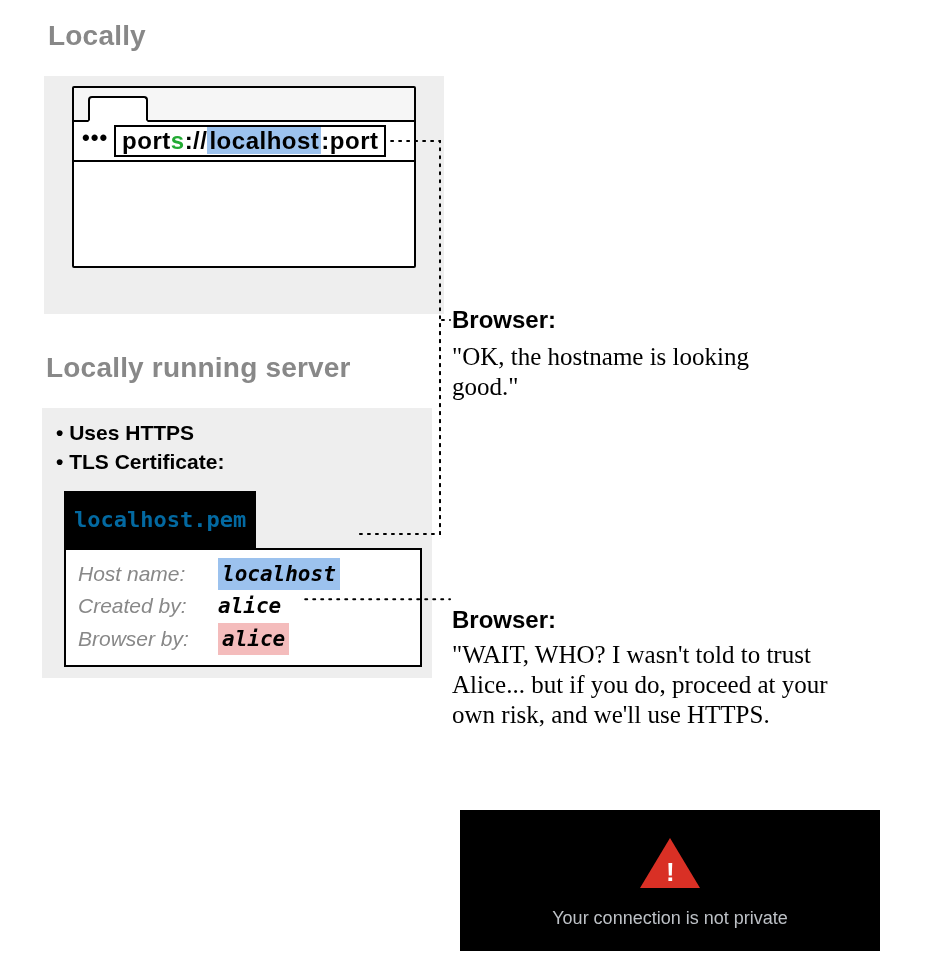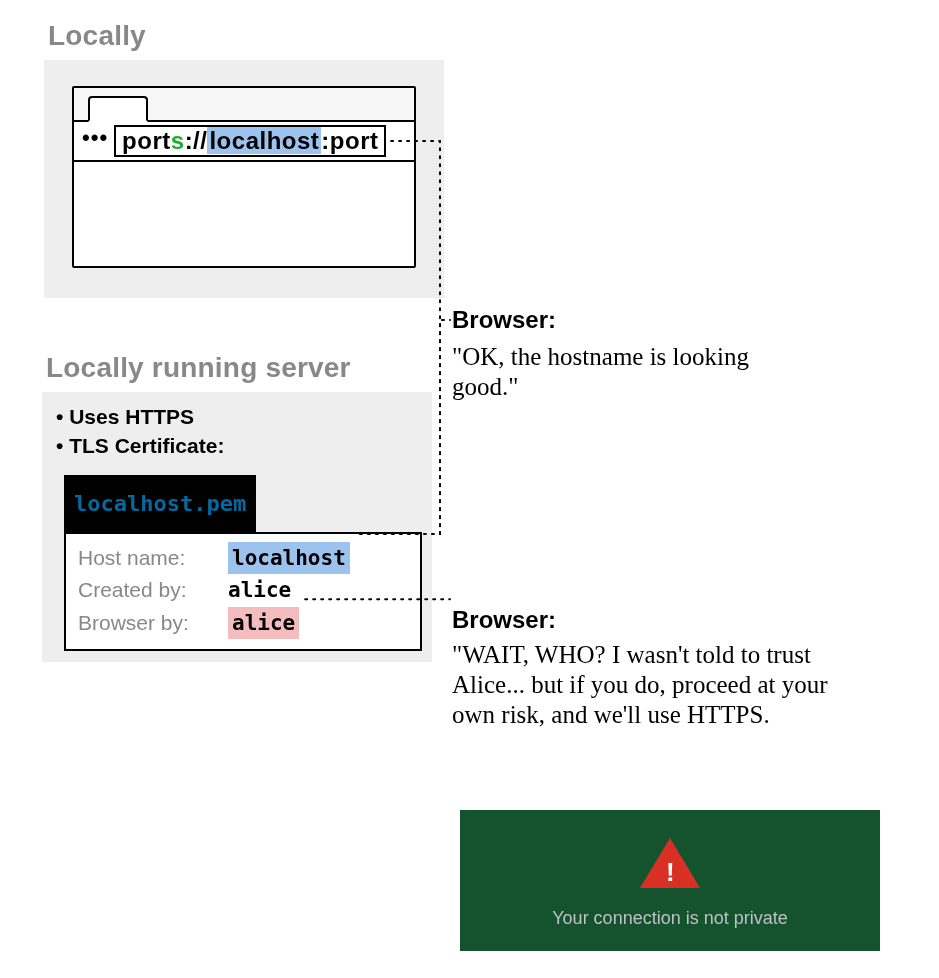--- a/index.html
+++ b/index.html
@@ -18,20 +18,21 @@
     height: 978px;
   }
   .section-title {
     color: #888;
     font-weight: 700;
     font-size: 28px;
     letter-spacing: 0.2px;
   }
   .panel {
     background: #eeeeee;
+    margin-top: 16px;
   }
   
   .browser-window {
     background: #ffffff;
     border: 2px solid #000;
     border-radius: 2px;
     box-sizing: border-box;
   }
   .browser-tabbar {
     height: 32px;
@@ -107,22 +108,22 @@
   }
   .cert-box {
     border: 2px solid #000;
     background: #fff;
     padding: 8px 12px 10px 12px;
     font-size: 21px;
   }
   .cert-row {
     display:flex;
     align-items: flex-end;
-    gap: 10px;
     line-height: 1.55;
+    font-style: italic;
   }
   .cert-label {
     color:#888;
     width: 140px;
     white-space: nowrap;
   }
   .cert-val {
     font-family: "Menlo","Consolas",monospace;
     font-weight: 700;
   }
@@ -135,21 +136,21 @@
     font-size: 24px;
   }
   .speech {
     font-family: "Comic Sans MS","Segoe Script","Bradley Hand",cursive;
     font-size: 25px;
     line-height: 1.2;
   }
 
   
   .warn-box {
-    background:#14532d;
+    background:#000000;
     color:#9aa0a6;
     width: 420px;
     padding: 28px 20px 22px 20px;
     box-sizing: border-box;
     text-align: center;
   }
   .warn-tri {
     width:0; height:0;
     border-left: 30px solid transparent;
     border-right: 30px solid transparent;

